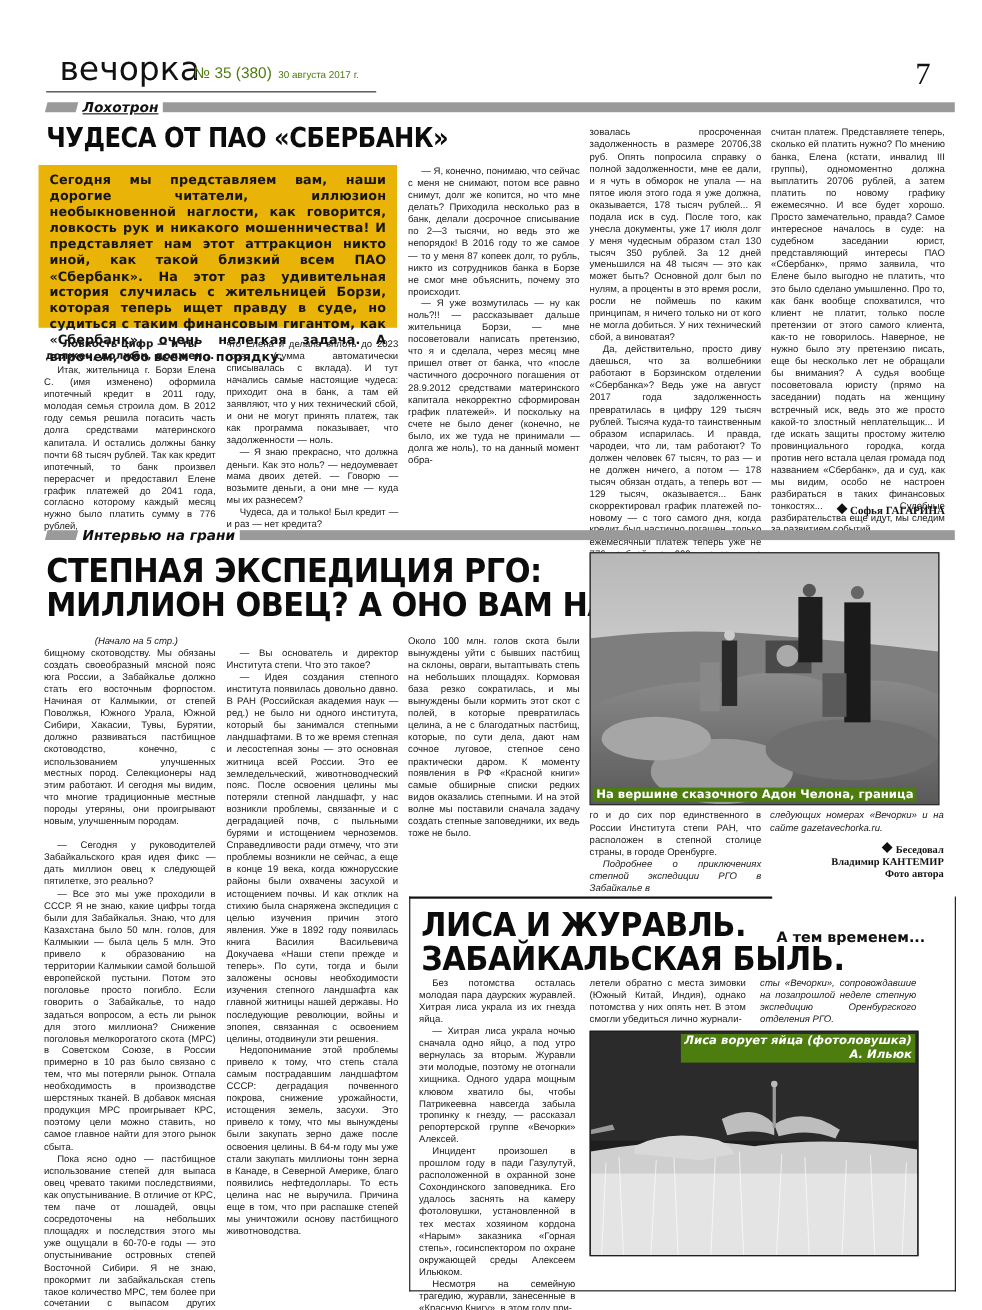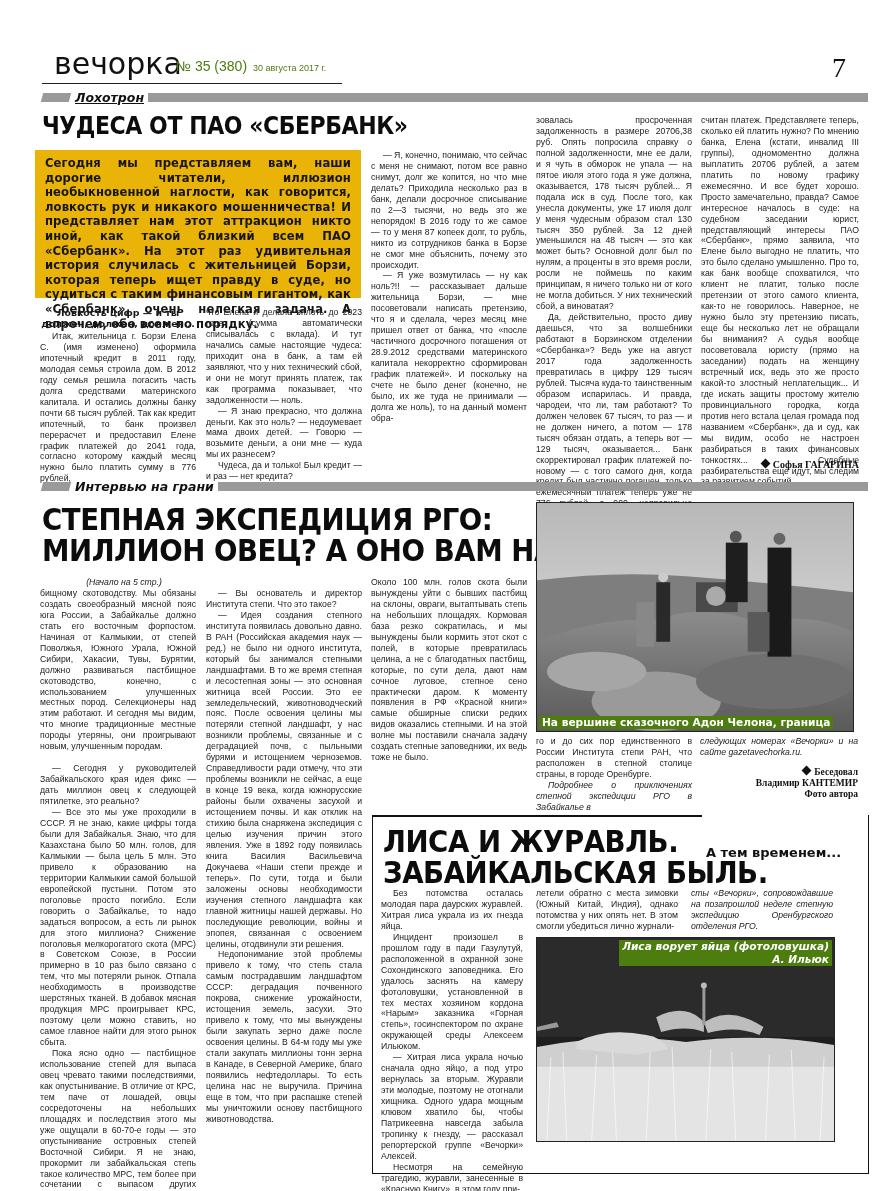--- a/index.html
+++ b/index.html
@@ -181,22 +181,22 @@
 <div class="abs box-frame"></div>
 <div class="abs" style="left:706px; top:805px; font-family:'DejaVu Sans', sans-serif; font-weight:bold; font-size:13px; white-space:nowrap;margin-top:40px;">А тем временем...</div>
 
 <div class="abs headline" style="left:383px; top:826px; font-size:30px; line-height:31px; transform:scaleX(0.92); transform-origin:left top; white-space:nowrap;">
   <div>ЛИСА И ЖУРАВЛЬ.</div>
   <div>ЗАБАЙКАЛЬСКАЯ БЫЛЬ.</div>
 </div>
 
 <div class="abs col" style="left:381px; top:888px; width:142px;">
   <p>Без потомства осталась молодая пара даурских журавлей. Хитрая лиса украла из их гнезда яйца.</p>
+  <p>— Хитрая лиса украла ночью сначала одно яйцо, а под утро вернулась за вторым. Журавли эти молодые, поэтому не отогнали хищника. Одного удара мощным клювом хватило бы, чтобы Патрикеевна навсегда забыла тропинку к гнезду, — рассказал репортерской группе «Вечорки» Алексей.</p>
   <p>Инцидент произошел в прошлом году в пади Газулутуй, расположенной в охранной зоне Сохондинского заповедника. Его удалось заснять на камеру фотоловушки, установленной в тех местах хозяином кордона «Нарым» заказника «Горная степь», госинспектором по охране окружающей среды Алексеем Ильюком.</p>
-  <p>— Хитрая лиса украла ночью сначала одно яйцо, а под утро вернулась за вторым. Журавли эти молодые, поэтому не отогнали хищника. Одного удара мощным клювом хватило бы, чтобы Патрикеевна навсегда забыла тропинку к гнезду, — рассказал репортерской группе «Вечорки» Алексей.</p>
   <p>Несмотря на семейную трагедию, журавли, занесенные в «Красную Книгу», в этом году при-</p>
 </div>
 
 <div class="abs col" style="left:536px; top:888px; width:142px;">
   <p class="noind">летели обратно с места зимовки (Южный Китай, Индия), однако потомства у них опять нет. В этом смогли убедиться лично журнали-</p>
 </div>
 
 <div class="abs col" style="left:691px; top:888px; width:142px;font-style:italic;">
   <p class="noind">сты «Вечорки», сопровождавшие на позапрошлой неделе степную экспедицию Оренбургского отделения РГО.</p>
 </div>

